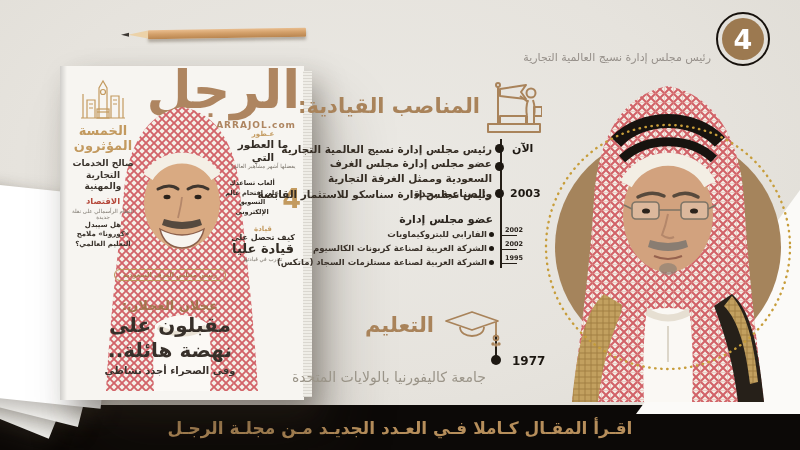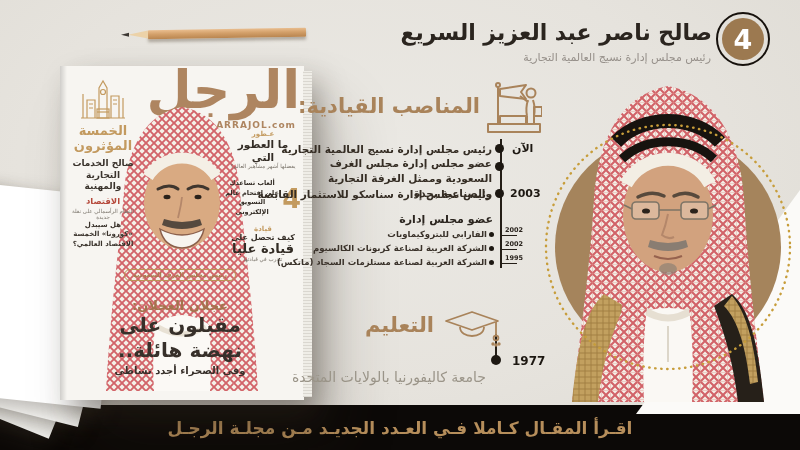--- a/index.html
+++ b/index.html
@@ -47,21 +47,21 @@
   .col-right{position:absolute;right:3px;top:64px;width:76px;text-align:center;direction:rtl;z-index:3;}
   .tag-sm{font-size:7px;font-weight:bold;color:#c39a5f;}
   .feat-big{font-size:10.5px;font-weight:900;color:#332c25;line-height:1.2;}
   .feat-sub{font-size:5.5px;color:#7c766d;line-height:1.3;}
   .feat4{display:flex;align-items:center;justify-content:center;gap:3px;direction:rtl;margin-top:9px;}
   .big4{font-size:27px;font-weight:900;color:#c39a5f;line-height:1;}
   .lines4 div{font-size:6.5px;font-weight:bold;color:#332c25;line-height:1.45;}
   .lead-tag{margin-top:8px;}
   .lead-mid{font-size:8px;font-weight:bold;color:#332c25;}
   .lead-big{font-size:13px;font-weight:900;color:#332c25;line-height:1.1;}
-  .cover-quote{position:absolute;left:34px;top:196px;width:172px;text-align:center;direction:rtl;z-index:3;}
+  .cover-quote{position:absolute;left:24px;top:196px;width:172px;text-align:center;direction:rtl;z-index:3;}
   .cq-badge{display:inline-block;border:1px solid #bb9357;border-radius:9px;padding:1px 8px;
     color:#a87c4e;font-size:6.5px;font-weight:bold;}
   .cq-speaker{font-size:13px;font-weight:900;color:#a3744d;margin-top:17px;}
   .cq-line{font-size:20px;font-weight:900;color:#37302a;line-height:1.25;}
   .cq-sub{font-size:10px;font-weight:900;color:#37302a;margin-top:2px;}
   
   .pencil{position:absolute;left:148px;top:29px;width:158px;height:9px;z-index:7;
     background:linear-gradient(180deg,#e9bd8e 0%,#d3a06a 45%,#b9854f 100%);
     border-radius:1px;transform:rotate(-1deg);box-shadow:0 3px 3px rgba(80,66,48,.35);}
   .pencil .wood{position:absolute;left:-20px;top:0;width:0;height:0;
@@ -201,21 +201,21 @@
           <rect x="18" y="31" width="12" height="9"></rect>
           <path d="M18,34 H30"></path>
         </g>
       </svg>
       <div class="gold-big">الخمسة</div>
       <div class="gold-big">المؤثرون</div>
       <div class="sector" style="margin-top:4px">صالح الخدمات</div>
       <div class="sector">التجارية والمهنية</div>
       <div class="econ-tag">الاقتصاد</div>
       <div class="econ-note">النظام الرأسمالي على نقلة جديدة</div>
-      <div class="econ-q">هل سيبدل «كورونا» الخمسة الاقتصاد العالمي؟</div>
+      <div class="econ-q">هل سيبدل «كورونا» ملامح التعليم العالمي؟</div>
     </div>
 
     <div class="col-right">
       <div class="tag-sm">عـطور</div>
       <div class="feat-big">ما العطور التي</div>
       <div class="feat-sub">يفضلها أشهر مشاهير العالم؟</div>
       <div class="feat4">
         <span class="big4">4</span>
         <span class="lines4">
           <div>ألعاب تساعدك</div>
@@ -239,21 +239,20 @@
   </div>
 
   <div class="pencil">
     <div class="wood"></div>
     <div class="lead"></div>
   </div>
 
   <div class="num-badge">
     <div class="num-in">4</div>
   </div>
-  <div class="p-name">صالح ناصر عبد العزيز السريع</div>
   <div class="p-role">رئيس مجلس إدارة نسيج العالمية التجارية</div>
 
   <svg class="icon-abs" style="left:486px;top:80px" width="56" height="58" viewBox="0 0 56 58">
     <g fill="none" stroke="#a9835a" stroke-width="2" stroke-linejoin="round">
       <circle cx="12" cy="5" r="2"></circle>
       <path d="M12,7 V44"></path>
       <path d="M14,9 L40,5 L35,12 L40,19 L14,16 Z"></path>
       <rect x="2" y="44" width="52" height="8"></rect>
       <rect x="14" y="36" width="26" height="8"></rect>
       <circle cx="45" cy="13" r="4.5"></circle>

